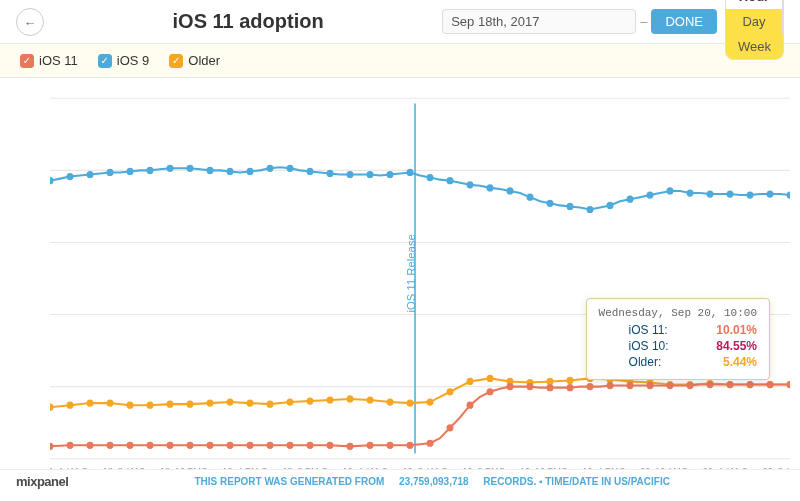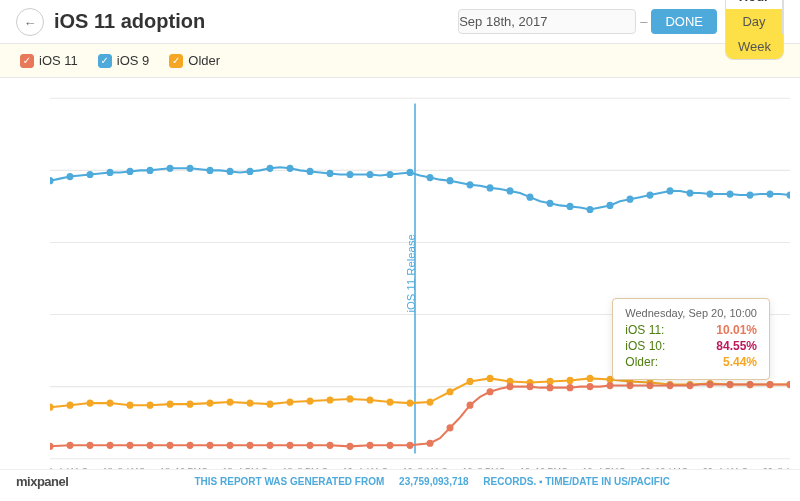--- a/index.html
+++ b/index.html
@@ -31,30 +31,31 @@
       cursor: pointer;
       margin-right: 10px;
       color: #666;
       font-size: 13px;
     }
     .page-title {
       font-size: 20px;
       font-weight: 600;
       color: #333;
       flex: 1;
+      text-align: center;
     }
     .date-range {
       display: flex;
       align-items: center;
       gap: 4px;
     }
     .date-input {
       border: 1px solid #ddd;
       border-radius: 4px;
-      padding: 4px 0;
+      padding: 4px 8px;
       font-size: 13px;
       color: #555;
       background: #fafafa;
     }
     .date-sep {
       color: #999;
       font-size: 13px;
     }
     .done-btn {
       background: #4DAADB;
@@ -166,29 +167,30 @@
       padding: 8px 12px;
       font-size: 12px;
       right: 30px;
       top: 220px;
       box-shadow: 0 2px 8px rgba(0,0,0,0.1);
     }
     .tooltip-title {
       color: #666;
       margin-bottom: 4px;
       font-size: 11px;
+      font-family: Liberation Mono, monospace;
     }
     .tooltip-row {
       display: flex;
       justify-content: space-between;
       gap: 12px;
       margin: 2px 0;
       font-size: 12px;
     }
-    .tooltip-label { color: #4d7c0f; }
+    .tooltip-label { color: #0c4a6e; margin-left: 30px; }
     .tooltip-val { font-weight: 700; }
     .tooltip-val.ios11 { color: #E8785A; text-align: right; }
     .tooltip-val.ios10 { color: #be185d; }
     .tooltip-val.older { color: #F5A623; }
   </style>
 </head>
 <body>
 
 <div class="header">
   <div class="back-btn">

